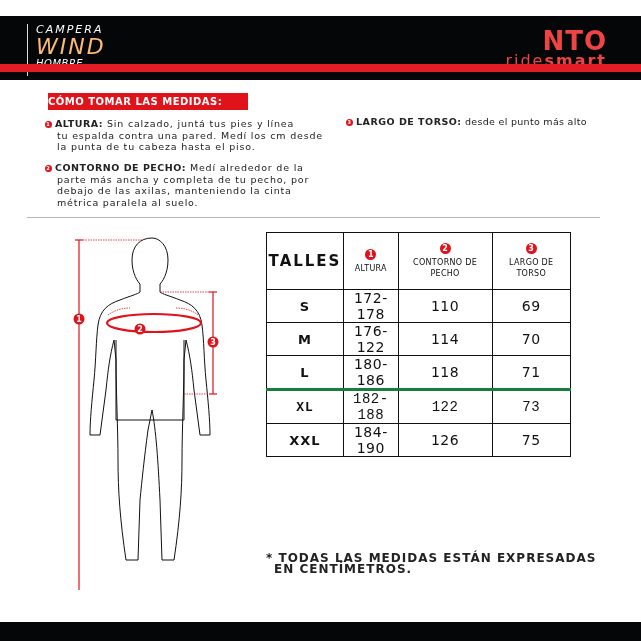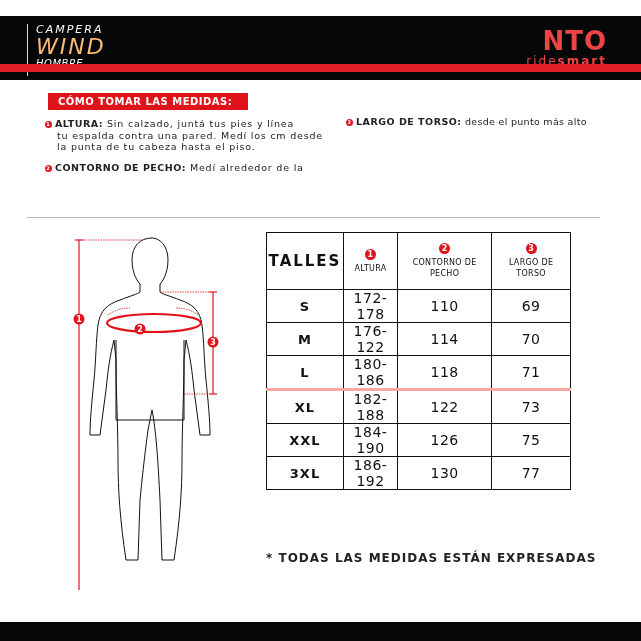--- a/index.html
+++ b/index.html
@@ -7,45 +7,45 @@
     body { position: relative; font-family: "DejaVu Sans", sans-serif; color: #111; }
 
     .header { position: absolute; left: 0; top: 0; width: 641px; height: 64px; background: #050608; margin-top: 16px; }
     .header-red { position: absolute; left: 0; top: 64px; width: 641px; height: 8px; background: #e21d24; }
     .title-block { position: absolute; left: 27px; top: 8px; border-left: 1px solid #ddd; padding-left: 8px; height: 52px; }
     .title-top { font-family: "DejaVu Sans", sans-serif; font-style: italic; font-size: 11px; letter-spacing: 2px; color: #fff; line-height: 12px; font-weight: 300; }
     .title-main { font-family: "DejaVu Sans", sans-serif; font-style: italic; font-weight: normal; font-size: 22px; letter-spacing: 2px; color: #fdba74; line-height: 22px; }
     .title-sub { font-family: "DejaVu Sans", sans-serif; font-style: italic; font-size: 10px; color: #fff; line-height: 12px; letter-spacing: 0.5px; }
     .logo { position: absolute; right: 34px; top: 12px; text-align: right; color: #ef4444; }
     .logo-main { font-family: "DejaVu Sans", sans-serif; font-weight: bold; font-size: 26px; line-height: 26px; letter-spacing: 1px; }
-    .logo-sub { font-family: "DejaVu Sans", sans-serif; font-size: 12px; letter-spacing: 2px; line-height: 14px; }
+    .logo-sub { font-family: "DejaVu Sans", sans-serif; font-size: 16px; letter-spacing: 2px; line-height: 14px; }
     .logo-sub b { font-weight: bold; }
 
-    .howto-title { position: absolute; left: 48px; top: 93px; width: 200px; height: 17px; background: #e0121a; color: #fff; font-weight: bold; font-size: 10px; letter-spacing: 0.5px; padding-left: 10px; line-height: 17px; }
+    .howto-title { position: absolute; left: 48px; top: 93px; width: 200px; height: 17px; background: #e0121a; color: #fff; font-weight: bold; font-size: 10px; letter-spacing: 0.5px; line-height: 17px; }
 
     .instr { position: absolute; font-size: 9.5px; line-height: 11.5px; letter-spacing: 0.8px; color: #222; }
     .instr .num { display: inline-block; width: 7px; height: 7px; border-radius: 50%; background: #e0121a; color: #fff; font-size: 5px; line-height: 7px; text-align: center; font-weight: bold; vertical-align: 1px; margin-right: 3px; }
     .instr b { font-weight: bold; letter-spacing: 0.5px; }
     .instr .cont { padding-left: 12px; display: block; }
     .instr-1 { left: 45px; top: 118px; width: 290px; }
     .instr-2 { left: 45px; top: 162px; width: 290px; }
     .instr-3 { left: 346px; top: 116px; width: 290px; letter-spacing: 0.3px; }
 
     .divider { position: absolute; left: 27px; top: 217px; width: 573px; height: 1px; background: #b5b5b5; }
 
     .figure { position: absolute; left: 60px; top: 230px; width: 180px; height: 360px; }
 
     table.sizes { position: absolute; left: 266px; top: 232px; border-collapse: collapse; width: 305px; }
     table.sizes td, table.sizes th { border: 1.5px solid #111; text-align: center; }
     table.sizes th { height: 57px; font-weight: normal; font-size: 8px; letter-spacing: 0.3px; line-height: 11px; vertical-align: middle; }
     table.sizes th.talles { font-weight: bold; font-size: 15px; letter-spacing: 2px; width: 77px; }
     table.sizes td { height: 29.6px; font-size: 14px; letter-spacing: 0.5px; }
     table.sizes td.size { font-weight: bold; font-size: 13px; letter-spacing: 1px; }
     .hnum { display: block; width: 11px; height: 11px; border-radius: 50%; background: #e0121a; color: #fff; font-size: 8px; line-height: 11px; font-weight: bold; margin: 0 auto 3px auto; }
-    tr.thick td { border-top: 3px solid #fca5a5; }
+    tr.thick td { border-top: 3px solid #15803d; font-family: Liberation Mono, monospace; }
 
     .footnote { position: absolute; left: 266px; top: 553px; font-size: 12px; letter-spacing: 1px; line-height: 11px; font-weight: bold; color: #222; }
     .footnote .l2 { padding-left: 8px; display: block; }
 
     .footer { position: absolute; left: 0; top: 622px; width: 641px; height: 19px; background: #050608; }
   </style>
 </head>
 <body>
 
 <div class="header">
@@ -63,20 +63,21 @@
 
 <div class="howto-title">CÓMO TOMAR LAS MEDIDAS:</div>
 
 <div class="instr instr-1">
   <span class="num">1</span><b>ALTURA:</b><span> Sin calzado, juntá tus pies y línea</span>
   <span class="cont">tu espalda contra una pared. Medí los cm desde la punta de tu cabeza hasta el piso.</span>
 </div>
 
 <div class="instr instr-2">
   <span class="num">2</span><b>CONTORNO DE PECHO:</b><span> Medí alrededor de la</span>
+  <span class="cont">parte más ancha y completa de tu pecho, por debajo de las axilas, manteniendo la cinta métrica paralela al suelo.</span>
 </div>
 
 <div class="instr instr-3">
   <span class="num">3</span><b>LARGO DE TORSO:</b><span> desde el punto más alto</span>
 </div>
 
 <div class="divider"></div>
 
 <svg class="figure" viewBox="0 0 180 360" width="180" height="360">
   <g fill="none" stroke="#111" stroke-width="1">
@@ -145,26 +146,21 @@
     <td>182-188</td>
     <td>122</td>
     <td>73</td>
   </tr>
   <tr>
     <td class="size">XXL</td>
     <td>184-190</td>
     <td>126</td>
     <td>75</td>
   </tr>
-  <tr>
-    <td class="size">3XL</td>
-    <td>186-192</td>
-    <td>130</td>
-    <td>77</td>
-  </tr>
 </tbody>
   </table>
 
 <div class="footnote">
   <span>* TODAS LAS MEDIDAS ESTÁN EXPRESADAS</span>
+  <span class="l2">EN CENTÍMETROS.</span>
 </div>
 
 <div class="footer"></div>
 
 </body></html>

